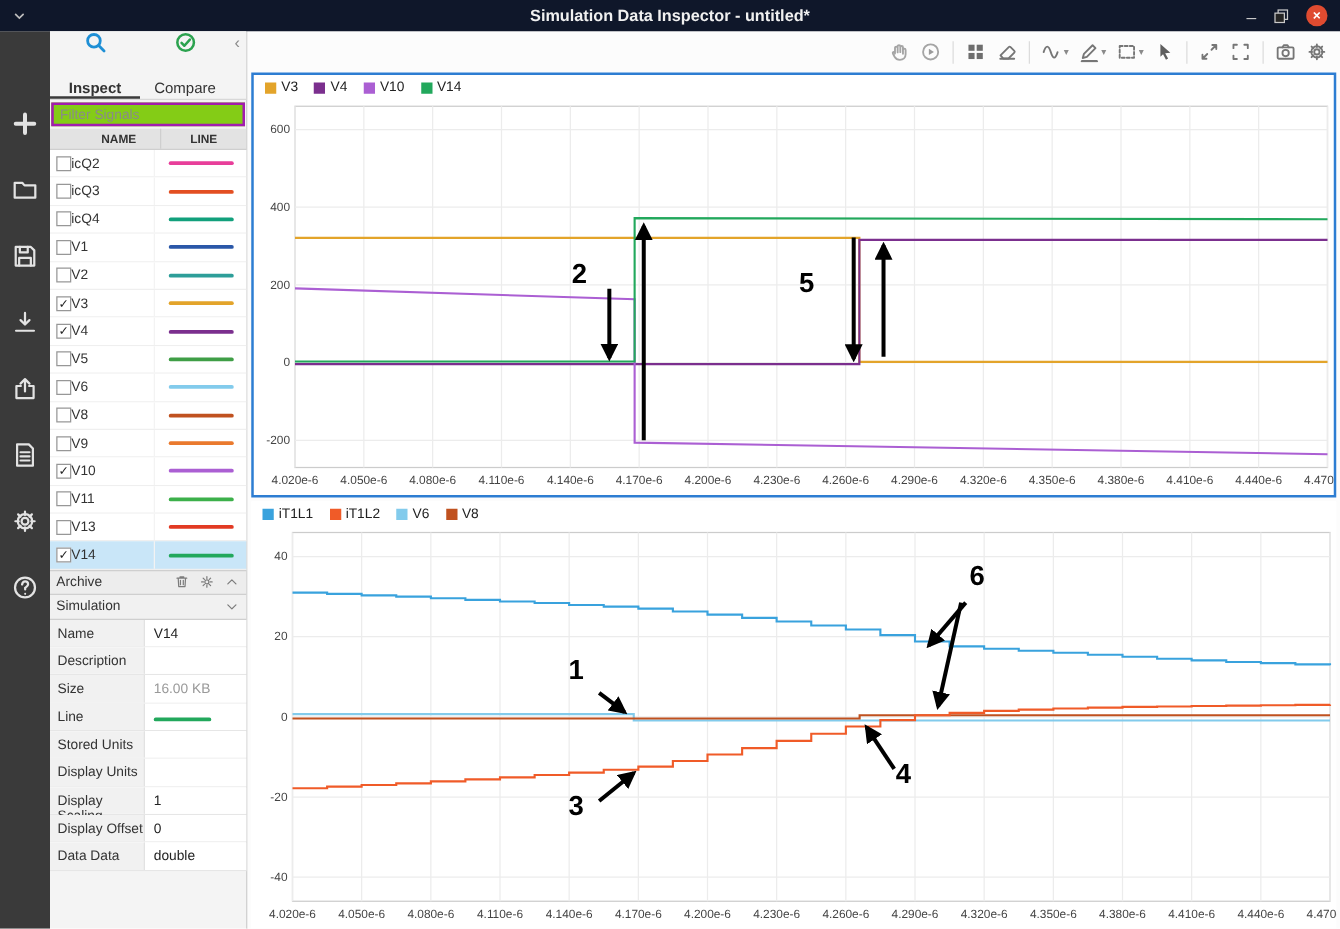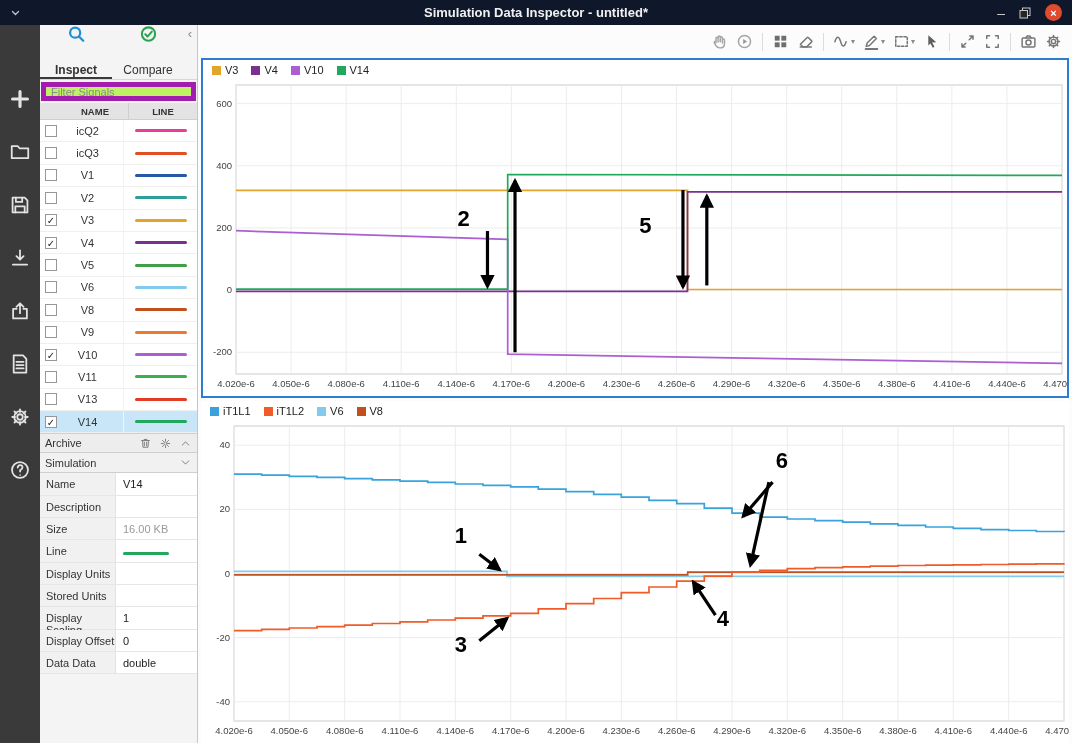--- a/index.html
+++ b/index.html
@@ -17,31 +17,31 @@
   .strip{width:40px;background:#3a3a3a;display:flex;flex-direction:column;align-items:center;padding-top:62px;gap:29px;flex:none}
   .strip button{background:none;border:none;width:26px;height:24px;display:flex;align-items:center;justify-content:center;cursor:pointer}
   .strip svg{width:22px;height:22px;stroke:#e3e3e3;fill:none;stroke-width:1.3;stroke-linecap:round;stroke-linejoin:round}
   
   .panel{width:158px;background:#f4f4f4;border-right:1px solid #c6c6c6;display:flex;flex-direction:column;flex:none}
   .tabbar{display:flex;height:55px;position:relative;background:#f4f4f4;border-bottom:1px solid #d8d8d8}
   .tab{width:72px;display:flex;flex-direction:column;align-items:center;justify-content:center;gap:20px;font-size:12px;color:#333;cursor:pointer;border-bottom:2px solid transparent}
   .tab.active{border-bottom:2px solid #3a3a3a;font-weight:bold}
   .tab svg{width:21px;height:21px;fill:none;stroke-linecap:round;stroke-linejoin:round}
   .collapse{position:absolute;top:1px;right:5px;color:#8a8a8a;font-size:13px;cursor:pointer}
-  .filter{margin:2px 1px;height:19px;border:5px solid #a21caf;font-size:11px;padding:0 5px;color:#444;width:calc(100% - 2px);background:#bef264}
+  .filter{margin:2px 1px;height:19px;border:2px solid #a21caf;font-size:11px;padding:0 5px;color:#444;width:calc(100% - 2px);background:#84cc16}
   .filter::placeholder{color:#8a8a8a}
   .sig-header{display:flex;height:17px;background:#e3e3e3;border-bottom:1px solid #cfcfcf;font-size:9.5px;font-weight:bold;color:#333;align-items:center}
   .h-cb{width:22px}
   .h-name{width:66px;text-align:center}
   .h-line{flex:1;text-align:center;border-left:1px solid #cfcfcf;height:100%;line-height:17px}
   .sig-rows{background:#fff}
   .sig-row{display:flex;align-items:center;height:22.4px;border-bottom:1px solid #efefef;background:#fff;cursor:pointer}
   .sig-row.selected{background:#c9e6f8}
   .cb{width:12px;height:12px;border:1px solid #979797;background:#fff;margin-left:5px;font-size:10px;line-height:11px;text-align:center;color:#222;flex:none}
-  .sig-name{width:66px;text-align:center;font-size:11px;color:#333;padding-right:5px}
+  .sig-name{width:66px;text-align:left;font-size:11px;color:#333;padding-right:5px}
   .sig-line{flex:1;display:flex;justify-content:center;border-left:1px solid #f3f3f3;align-self:stretch;align-items:center}
   .sig-line i{width:52px;height:3px;border-radius:2px;display:block}
   .arch-bar,.props-bar{height:20px;display:flex;align-items:center;background:#ededed;border-top:1px solid #cfcfcf;border-bottom:1px solid #cfcfcf;font-size:11px;color:#333;padding:0 5px;gap:6px}
   .arch-bar .lbl,.props-bar .lbl{flex:1}
   .mini{width:14px;height:14px;display:flex;align-items:center;justify-content:center;cursor:pointer}
   .mini svg{width:13px;height:13px;stroke:#7c7c7c;fill:none;stroke-width:1.2;stroke-linecap:round;stroke-linejoin:round}
   .props-bar{border-top:none;background:#f1f1f1}
   .prop-row{display:flex;height:22.3px;border-bottom:1px solid #e6e6e6;font-size:11px;background:#fff}
   .prop-key{width:76px;background:#f1f1f1;color:#333;padding:5px 0 0 6px;border-right:1px solid #e2e2e2;flex:none}
   .prop-val{flex:1;padding:5px 0 0 7px;color:#222;background:#fff}
@@ -173,20 +173,27 @@
         </div>
         <div class="sig-row">
           <span class="cb"></span>
           <span class="sig-name">icQ3</span>
           <span class="sig-line">
             <i style="background: rgb(227, 79, 34);"></i>
           </span>
         </div>
         <div class="sig-row">
           <span class="cb"></span>
+          <span class="sig-name">icQ4</span>
+          <span class="sig-line">
+            <i style="background: rgb(18, 160, 124);"></i>
+          </span>
+        </div>
+        <div class="sig-row">
+          <span class="cb"></span>
           <span class="sig-name">V1</span>
           <span class="sig-line">
             <i style="background: rgb(42, 87, 168);"></i>
           </span>
         </div>
         <div class="sig-row">
           <span class="cb"></span>
           <span class="sig-name">V2</span>
           <span class="sig-line">
             <i style="background: rgb(45, 158, 153);"></i>
@@ -303,25 +310,25 @@
         </div>
         <div class="prop-row">
           <div class="prop-key">Size</div>
           <div class="prop-val muted">16.00 KB</div>
         </div>
         <div class="prop-row">
           <div class="prop-key">Line</div>
           <div class="prop-val"><span class="lineswatch" style="background: rgb(34, 168, 92);"></span></div>
         </div>
         <div class="prop-row">
+          <div class="prop-key">Stored Units</div>
+          <div class="prop-val"></div>
+        </div>
+        <div class="prop-row">
           <div class="prop-key">Display Units</div>
-          <div class="prop-val"></div>
-        </div>
-        <div class="prop-row">
-          <div class="prop-key">Stored Units</div>
           <div class="prop-val"></div>
         </div>
         <div class="prop-row">
           <div class="prop-key">Display Scaling</div>
           <div class="prop-val">1</div>
         </div>
         <div class="prop-row">
           <div class="prop-key">Display Offset</div>
           <div class="prop-val">0</div>
         </div>

